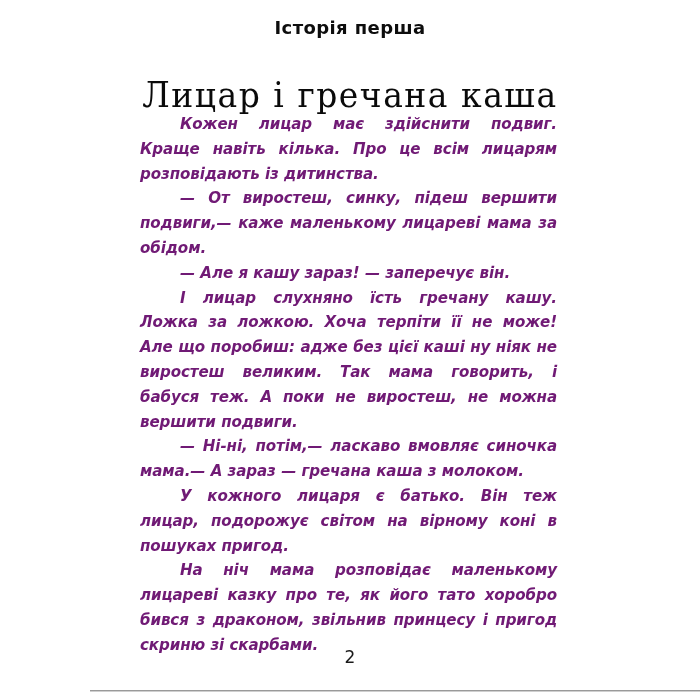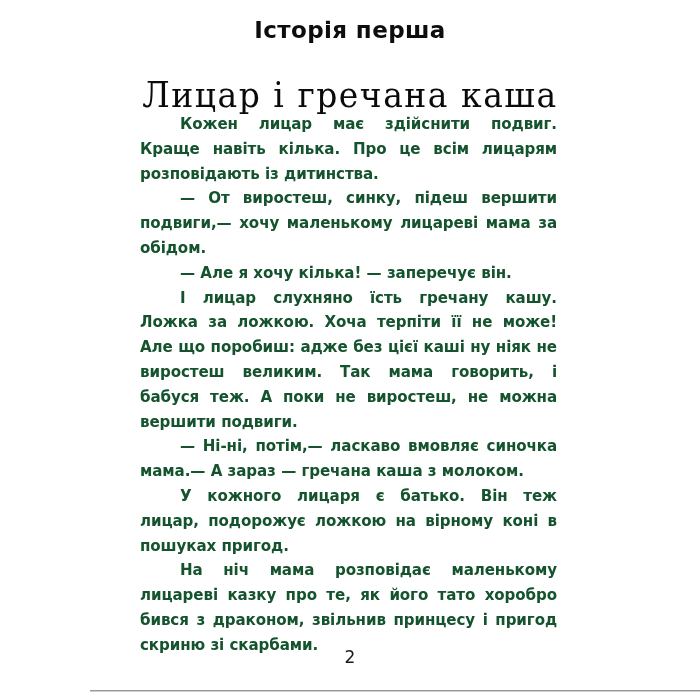--- a/index.html
+++ b/index.html
@@ -29,21 +29,21 @@
 
   
   .chapter-label {
     position: absolute;
     left: 0;
     top: 18px;
     width: 700px;
     text-align: center;
     font-family: "DejaVu Sans", sans-serif;
     font-weight: 700;
-    font-size: 23px;
+    font-size: 18px;
     letter-spacing: 0.4px;
     color: #0d0d0d;
     line-height: 1.1;
   }
 
   
   .story-title {
     position: absolute;
     left: 0;
     top: 52px;
@@ -64,23 +64,24 @@
     position: absolute;
     left: 140px;
     top: 112px;
     width: 417px;
     text-align: justify;
     text-justify: inter-word;
     font-family: "DejaVu Sans", sans-serif;
     font-weight: 700;
     font-size: 15.1px;
     line-height: 24.8px;
-    color: #14532d;
+    color: #701a75;
     letter-spacing: -0.1px;
     word-spacing: 0.2px;
+    font-style: italic;
   }
 
   .body-text p {
     margin: 0;
     text-indent: 40px;
   }
 
   .body-text p:last-child {
     text-align-last: left;
   }
@@ -121,25 +122,25 @@
 <body>
 
 <div class="page">
 
   <div class="chapter-label">Історія перша</div>
 
   <h1 class="story-title">Лицар і гречана каша</h1>
 
   <div class="body-text">
     <p>Кожен лицар має здійснити подвиг. Краще навіть кілька. Про це всім лицарям розповідають із дитинства.</p>
-    <p>— От виростеш, синку, підеш вершити подвиги,— хочу маленькому лицареві мама за обідом.</p>
-    <p>— Але я хочу кілька! — заперечує він.</p>
+    <p>— От виростеш, синку, підеш вершити подвиги,— каже маленькому лицареві мама за обідом.</p>
+    <p>— Але я кашу зараз! — заперечує він.</p>
     <p>І лицар слухняно їсть гречану кашу. Ложка за ложкою. Хоча терпіти її не може! Але що поробиш: адже без цієї каші ну ніяк не виростеш великим. Так мама говорить, і бабуся теж. А поки не виростеш, не можна вершити подвиги.</p>
     <p>— Ні-ні, потім,— ласкаво вмовляє синочка мама.— А зараз — гречана каша з молоком.</p>
-    <p>У кожного лицаря є батько. Він теж лицар, подорожує ложкою на вірному коні в пошуках пригод.</p>
+    <p>У кожного лицаря є батько. Він теж лицар, подорожує світом на вірному коні в пошуках пригод.</p>
     <p>На ніч мама розповідає маленькому лицареві казку про те, як його тато хоробро бився з драконом, звільнив принцесу і пригод скриню зі скарбами.</p>
   </div>
 
   <div class="page-number">2</div>
 
   <div class="page-rule"></div>
   <div class="page-rule-soft"></div>
 
 </div>
 

